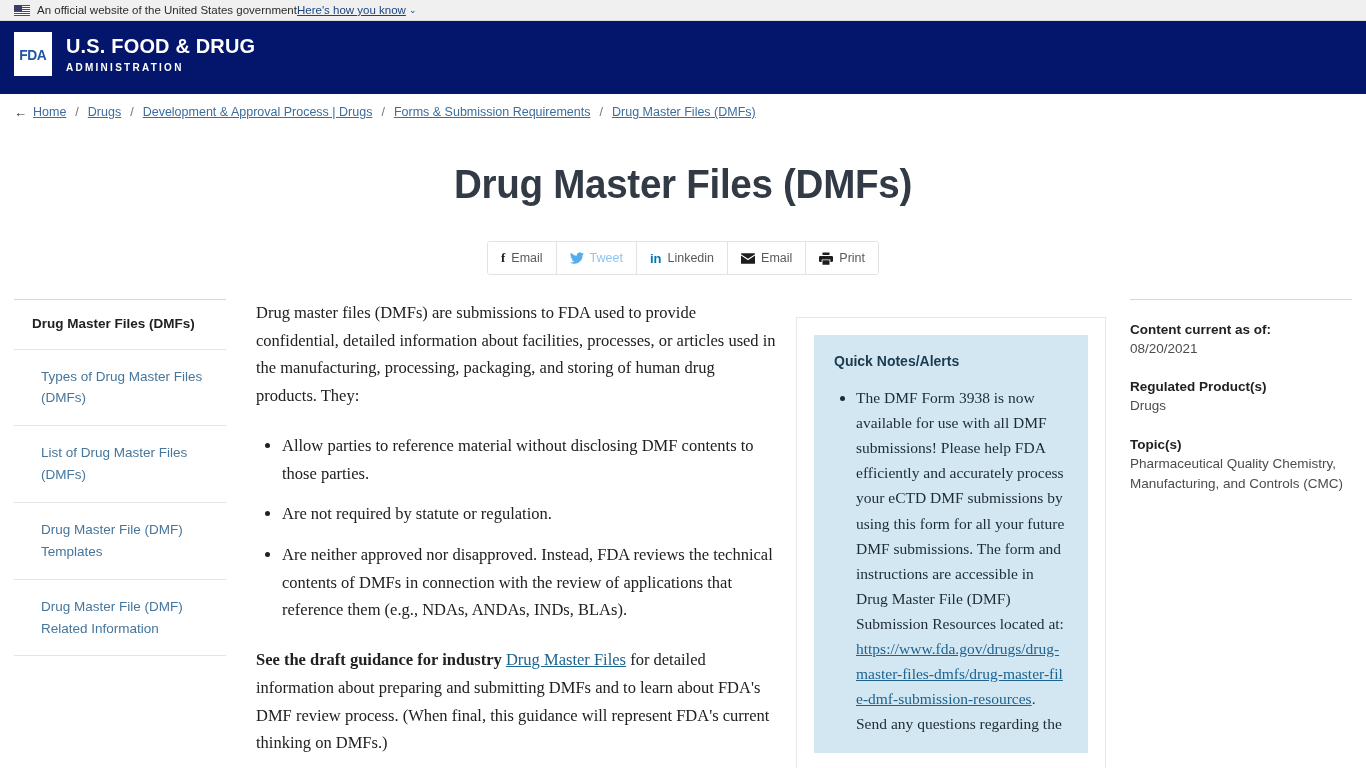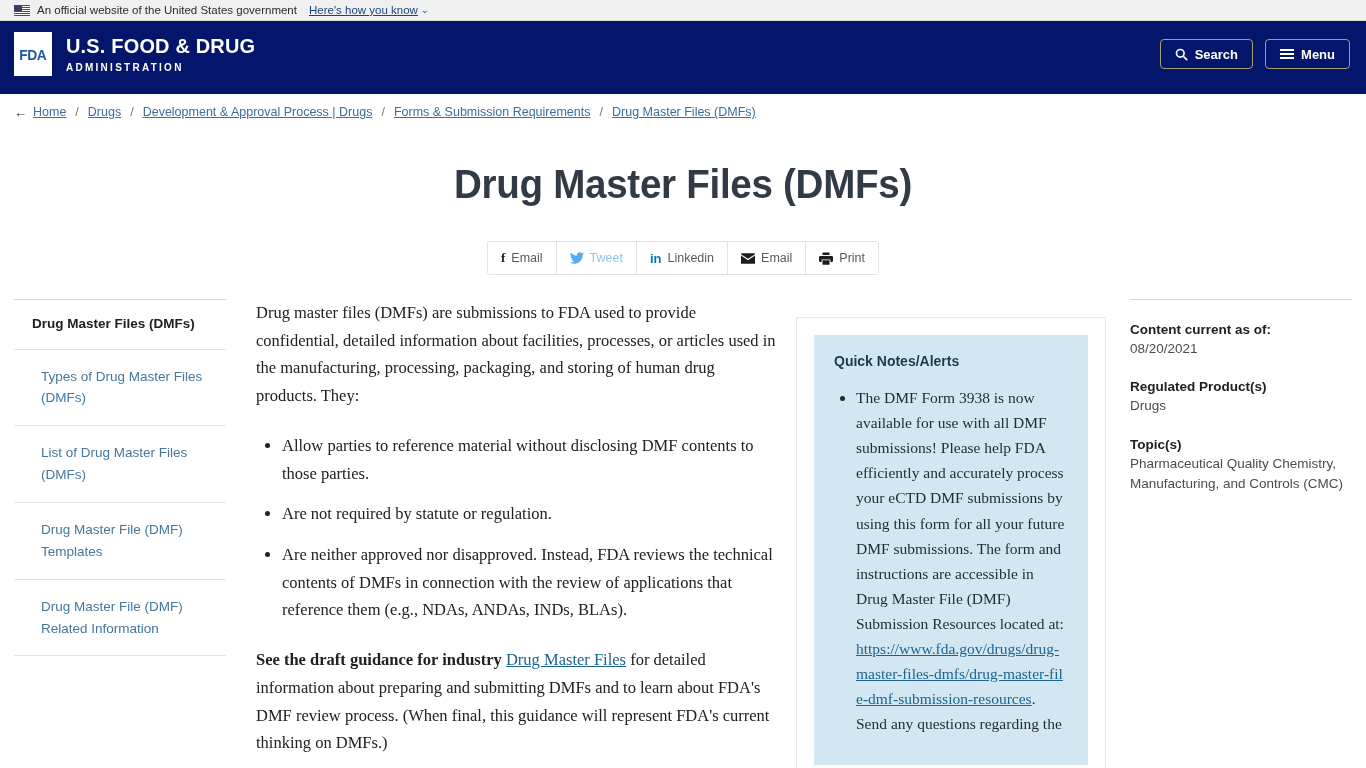--- a/index.html
+++ b/index.html
@@ -40,21 +40,21 @@
   }
   .flag-icon .canton {
     position: absolute; left: 0; top: 0;
     width: 8px; height: 6px;
     background: #3c3b6e;
   }
   .banner-text { white-space: nowrap; }
   .banner-link {
     color: #1a4480;
     text-decoration: underline;
-    margin-left: 12px;
+    margin-left: 0;
     cursor: pointer;
   }
   .banner-caret { font-size: 9px; margin-left: 3px; color: #1a4480; }
 
   
   .fda-header {
     height: 73px;
     background: #04166b;
     display: flex;
     align-items: center;
@@ -244,21 +244,21 @@
     flex: 0 0 310px;
     width: 310px;
     border: 1px solid #e7e7e7;
     background: #ffffff;
     padding: 17px;
     align-self: flex-start;
     margin-top: 18px;
   }
   .callout {
     background: #d3e7f2;
-    padding: 18px 20px 28px 20px;
+    padding: 18px 20px 16px 20px;
   }
   .callout-title {
     font-size: 14px;
     font-weight: bold;
     color: #1b3a4e;
     margin-bottom: 16px;
     font-family: "Liberation Sans", sans-serif;
   }
   .callout ul { margin: 0; padding-left: 22px; }
   .callout li {
@@ -298,39 +298,20 @@
 </div>
 
 <div class="fda-header">
   <div class="brand">
     <div class="fda-mark">
       <span class="fda-mark-text">FDA</span>
     </div>
     <div class="brand-lines">
       <div class="brand-title">U.S. FOOD &amp; DRUG</div>
       <div class="brand-sub">ADMINISTRATION</div>
-    </div>
-  </div>
-  <div class="header-actions">
-    <div class="hdr-btn">
-      <span>
-        <svg width="13" height="13" viewBox="0 0 16 16" fill="none" stroke="#fff" stroke-width="2">
-          <circle cx="6.5" cy="6.5" r="4.7"></circle>
-            <line x1="10.2" y1="10.2" x2="15" y2="15"></line>
-        </svg>
-      </span>
-      <span>Search</span>
-    </div>
-    <div class="hdr-btn">
-      <span class="hamburger">
-        <span></span>
-          <span></span>
-          <span></span>
-      </span>
-      <span>Menu</span>
     </div>
   </div>
 </div>
 
 <nav class="breadcrumb">
   <span class="bc-arrow">←</span>
   <a class="bc-link">Home</a>
   <span class="bc-sep">/</span>
   <a class="bc-link">Drugs</a>
   <span class="bc-sep">/</span>

